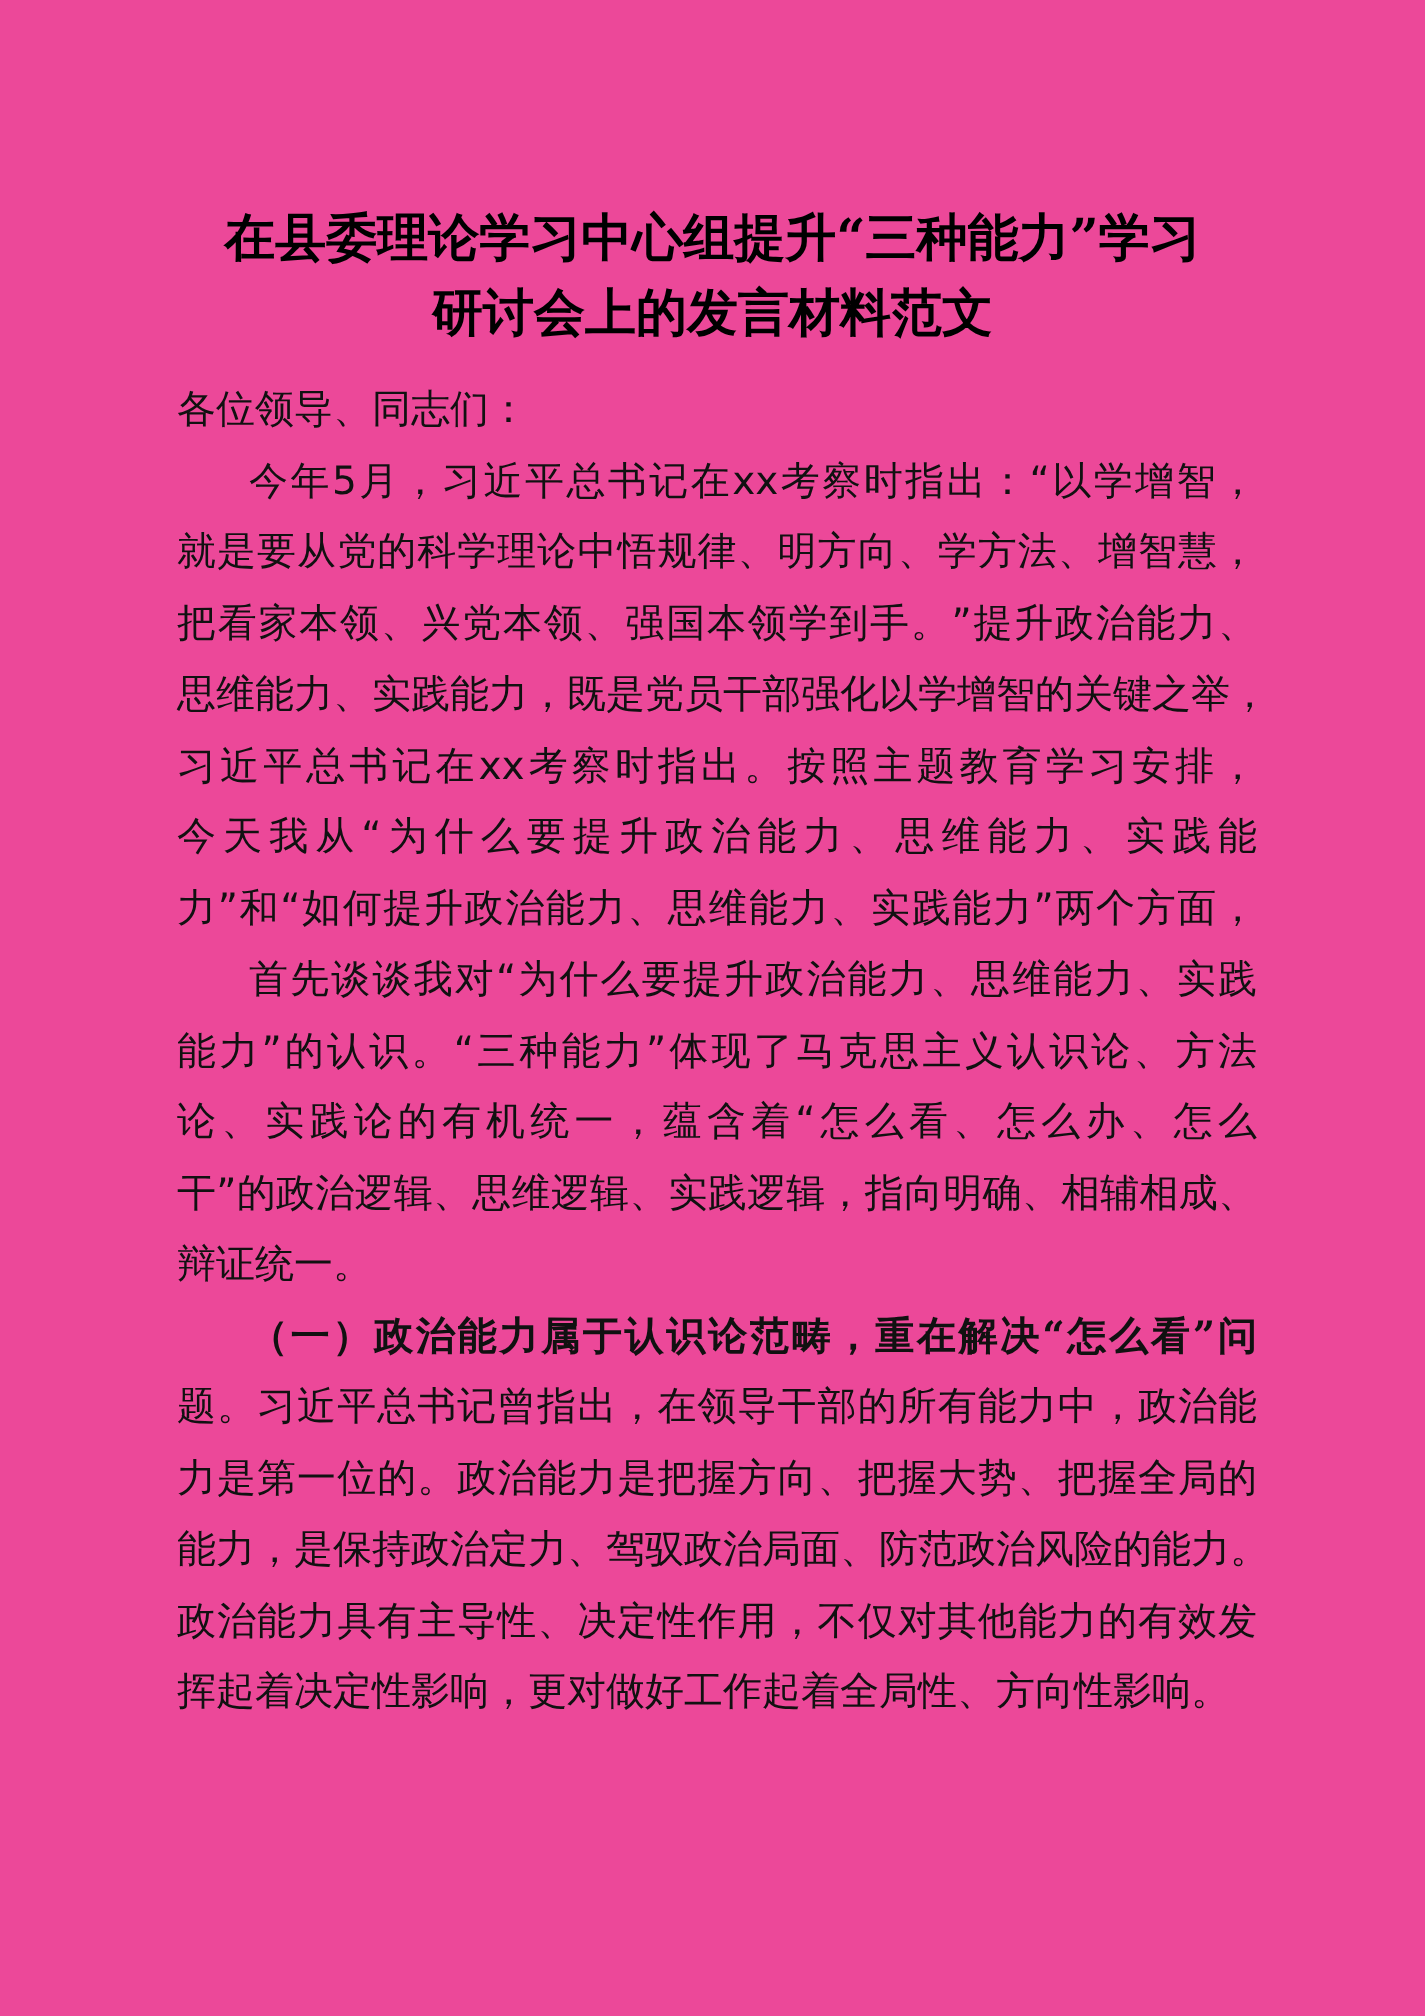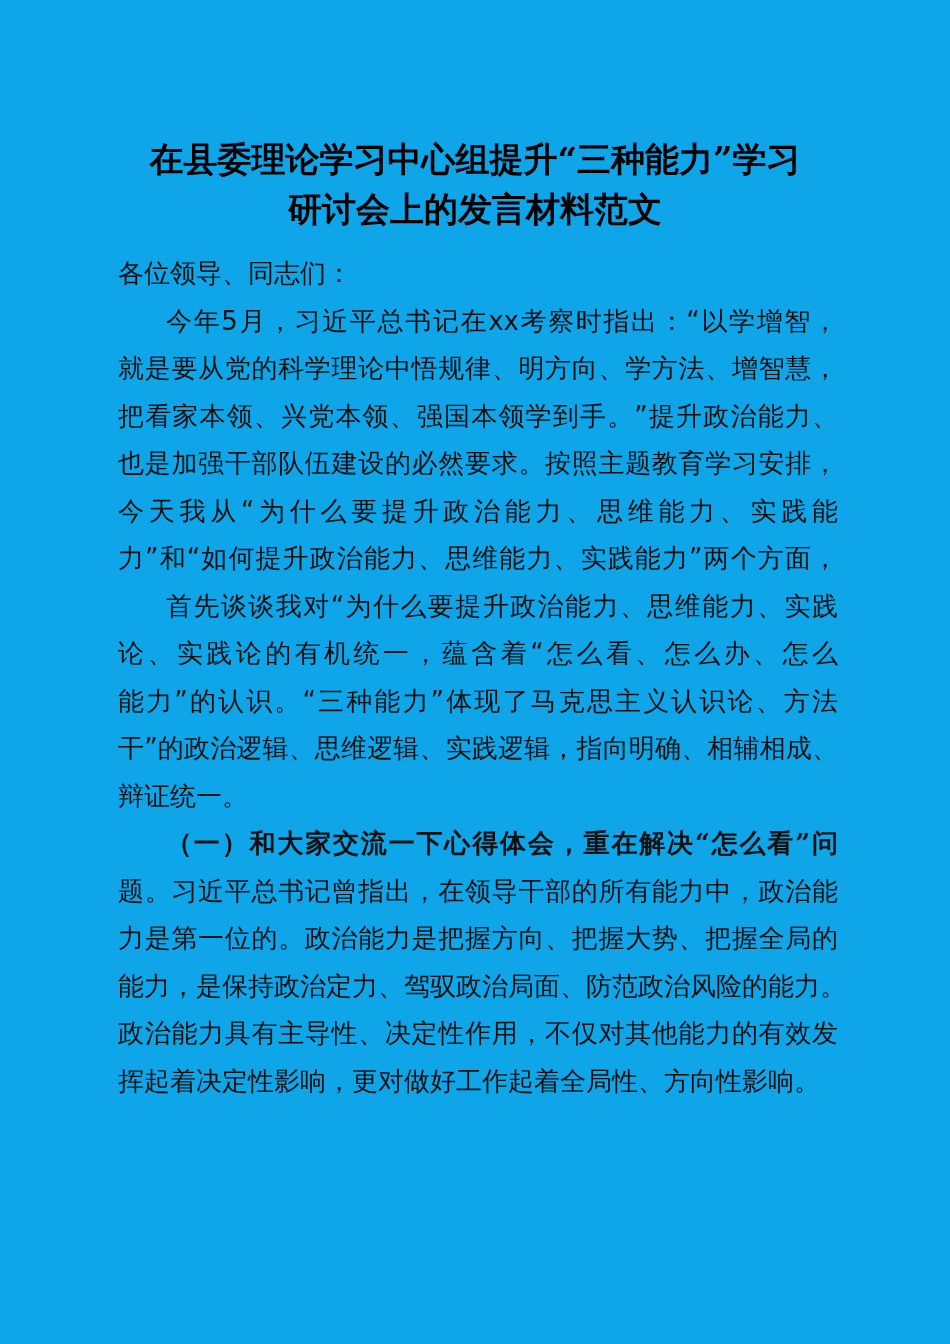--- a/index.html
+++ b/index.html
@@ -14,21 +14,21 @@
     overflow: hidden;
     font-family: "DejaVu Serif", "Liberation Serif", serif;
     color: #111111;
   }
   .page {
     position: absolute;
     left: 0;
     top: 0;
     width: 950px;
     height: 1344px;
-    background: #0ea5e9;
+    background: #ec4899;
   }
   .title {
     position: absolute;
     left: 100px;
     top: 134px;
     width: 750px;
     text-align: center;
     font-family: "DejaVu Serif", "Liberation Serif", serif;
     font-weight: bold;
     font-size: 34px;
@@ -78,35 +78,36 @@
   </h1>
 
   <div class="body">
 
     <span class="salutation">各位领导、同志们：</span>
 
     <div>
       <span class="line indent">今年5月，习近平总书记在xx考察时指出：“以学增智，</span>
       <span class="line">就是要从党的科学理论中悟规律、明方向、学方法、增智慧，</span>
       <span class="line">把看家本领、兴党本领、强国本领学到手。”提升政治能力、</span>
-      <span class="line">也是加强干部队伍建设的必然要求。按照主题教育学习安排，</span>
+      <span class="line">思维能力、实践能力，既是党员干部强化以学增智的关键之举，</span>
+      <span class="line">习近平总书记在xx考察时指出。按照主题教育学习安排，</span>
       <span class="line">今天我从“为什么要提升政治能力、思维能力、实践能</span>
       <span class="line">力”和“如何提升政治能力、思维能力、实践能力”两个方面，</span>
     </div>
 
     <div>
       <span class="line indent">首先谈谈我对“为什么要提升政治能力、思维能力、实践</span>
+      <span class="line">能力”的认识。“三种能力”体现了马克思主义认识论、方法</span>
       <span class="line">论、实践论的有机统一，蕴含着“怎么看、怎么办、怎么</span>
-      <span class="line">能力”的认识。“三种能力”体现了马克思主义认识论、方法</span>
       <span class="line">干”的政治逻辑、思维逻辑、实践逻辑，指向明确、相辅相成、</span>
       <span class="line last">辩证统一。</span>
     </div>
 
     <div>
-      <span class="line indent bold-lead">（一）和大家交流一下心得体会，重在解决“怎么看”问</span>
+      <span class="line indent bold-lead">（一）政治能力属于认识论范畴，重在解决“怎么看”问</span>
       <span class="line">题。习近平总书记曾指出，在领导干部的所有能力中，政治能</span>
       <span class="line">力是第一位的。政治能力是把握方向、把握大势、把握全局的</span>
       <span class="line">能力，是保持政治定力、驾驭政治局面、防范政治风险的能力。</span>
       <span class="line">政治能力具有主导性、决定性作用，不仅对其他能力的有效发</span>
       <span class="line last">挥起着决定性影响，更对做好工作起着全局性、方向性影响。</span>
     </div>
 
   </div>
 </div>
 

